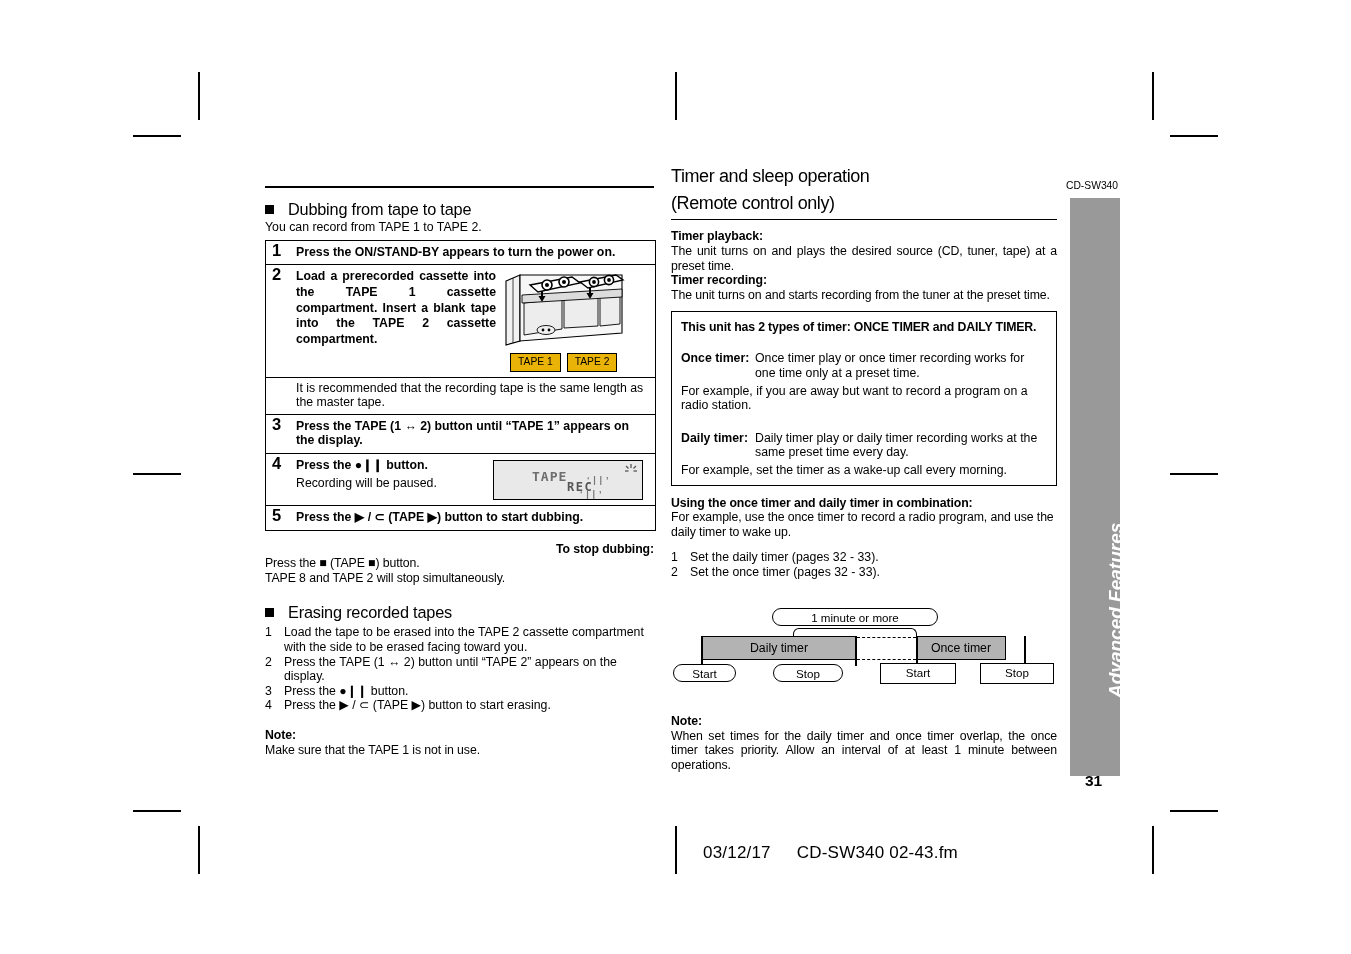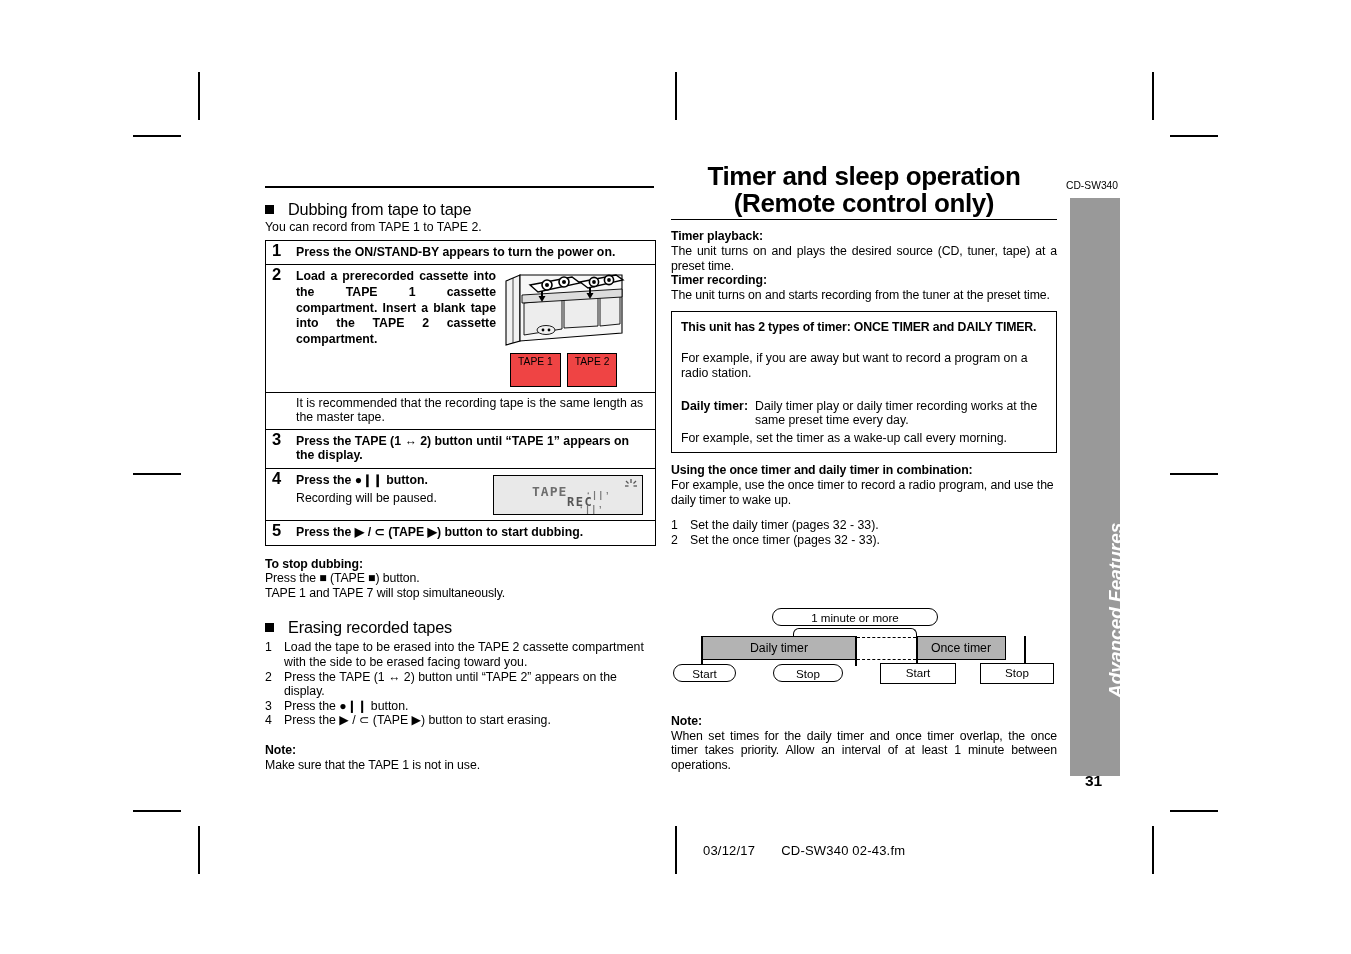--- a/index.html
+++ b/index.html
@@ -116,22 +116,22 @@
   }
   .tape-labels {
     display: flex;
     gap: 6px;
     margin-top: 2px;
     margin-left: 8px;
   }
   .tape-label {
     border: 1.3px solid #000;
     font-size: 10.3px;
-    padding: 1px 7px 16px 7px;
-    background: #ef4444;
+    padding: 1px 7px 1px 7px;
+    background: #eab308;
     font-weight: normal;
     letter-spacing: 0px;
   }
   .rec-note {
     padding: 3px 6px 4px 30px;
     font-size: 12.3px;
     line-height: 14.6px;
     border-bottom: 1.6px solid #000;
   }
   .lcd-row { display: flex; align-items: flex-start; }
@@ -176,25 +176,24 @@
   .numrow .c { flex: 1; }
 
   
   #right-col {
     position: absolute;
     left: 671px;
     top: 163px;
     width: 386px;
   }
   .big-title {
-    font-size: 26px;
-    font-weight: bold;
+    font-size: 18px;
+    font-weight: normal;
     line-height: 26.5px;
     letter-spacing: -0.4px;
-    text-align: center;
   }
   .rule-thin {
     height: 1.4px;
     background: #000;
     width: 100%;
     margin-top: 3px;
     margin-bottom: 9px;
   }
   .infobox {
     border: 1.4px solid #000;
@@ -297,21 +296,21 @@
     position: absolute;
     left: 1085px; top: 772px;
     font-size: 15.5px;
     font-weight: bold;
   }
 
   
   #footer {
     position: absolute;
     left: 703px; top: 843px;
-    font-size: 13px;
+    font-size: 17px;
     letter-spacing: 0.2px;
   }
   #footer .gap { display: inline-block; width: 26px; }
 </style>
 </head>
 <body>
 
 <div id="page">
 
   <div class="crop v" style="left:198px;top:72px;height:48px;"></div>
@@ -427,23 +426,23 @@
         </div>
       </div>
 
       <div class="step-row last">
         <div class="step-num">5</div>
         <div class="step-body">Press the ▶ / ⊂ (TAPE ▶) button to start dubbing.</div>
       </div>
     </div>
 
     <div class="blk">
-      <div class="body-txt b" style="position:relative;">To stop dubbing:</div>
+      <div class="body-txt b" style="position:relative;text-align:right;">To stop dubbing:</div>
       <div class="body-txt" style="position:relative;">Press the ■ (TAPE ■) button.</div>
-      <div class="body-txt" style="position:relative;">TAPE 1 and TAPE 7 will stop simultaneously.</div>
+      <div class="body-txt" style="position:relative;">TAPE 8 and TAPE 2 will stop simultaneously.</div>
     </div>
 
     <div class="sec-head" style="margin-top:18px;">
       <span class="sq"></span>
       <span class="sec-head-txt">Erasing recorded tapes</span>
     </div>
 
     <div style="margin-top:3px;">
       <div class="numrow">
         <span class="n">1</span>
@@ -477,20 +476,24 @@
     <div class="rule-thin"></div>
 
     <div class="body-txt b" style="position:relative;">Timer playback:</div>
     <div class="body-txt just" style="position:relative;">The unit turns on and plays the desired source (CD, tuner, tape) at a preset time.</div>
     <div class="body-txt b" style="position:relative;">Timer recording:</div>
     <div class="body-txt just" style="position:relative;">The unit turns on and starts recording from the tuner at the preset time.</div>
 
     <div class="infobox">
       <div class="ib-head">This unit has 2 types of timer: ONCE TIMER and DAILY TIMER.</div>
 
+      <div class="ib-row">
+        <span class="lbl">Once timer:</span>
+        <span class="val">Once timer play or once timer recording works for one time only at a preset time.</span>
+      </div>
       <div class="ib-ex">For example, if you are away but want to record a program on a radio station.</div>
 
       <div class="ib-gap"></div>
 
       <div class="ib-row">
         <span class="lbl">Daily timer:</span>
         <span class="val">Daily timer play or daily timer recording works at the same preset time every day.</span>
       </div>
       <div class="ib-ex">For example, set the timer as a wake-up call every morning.</div>
     </div>

